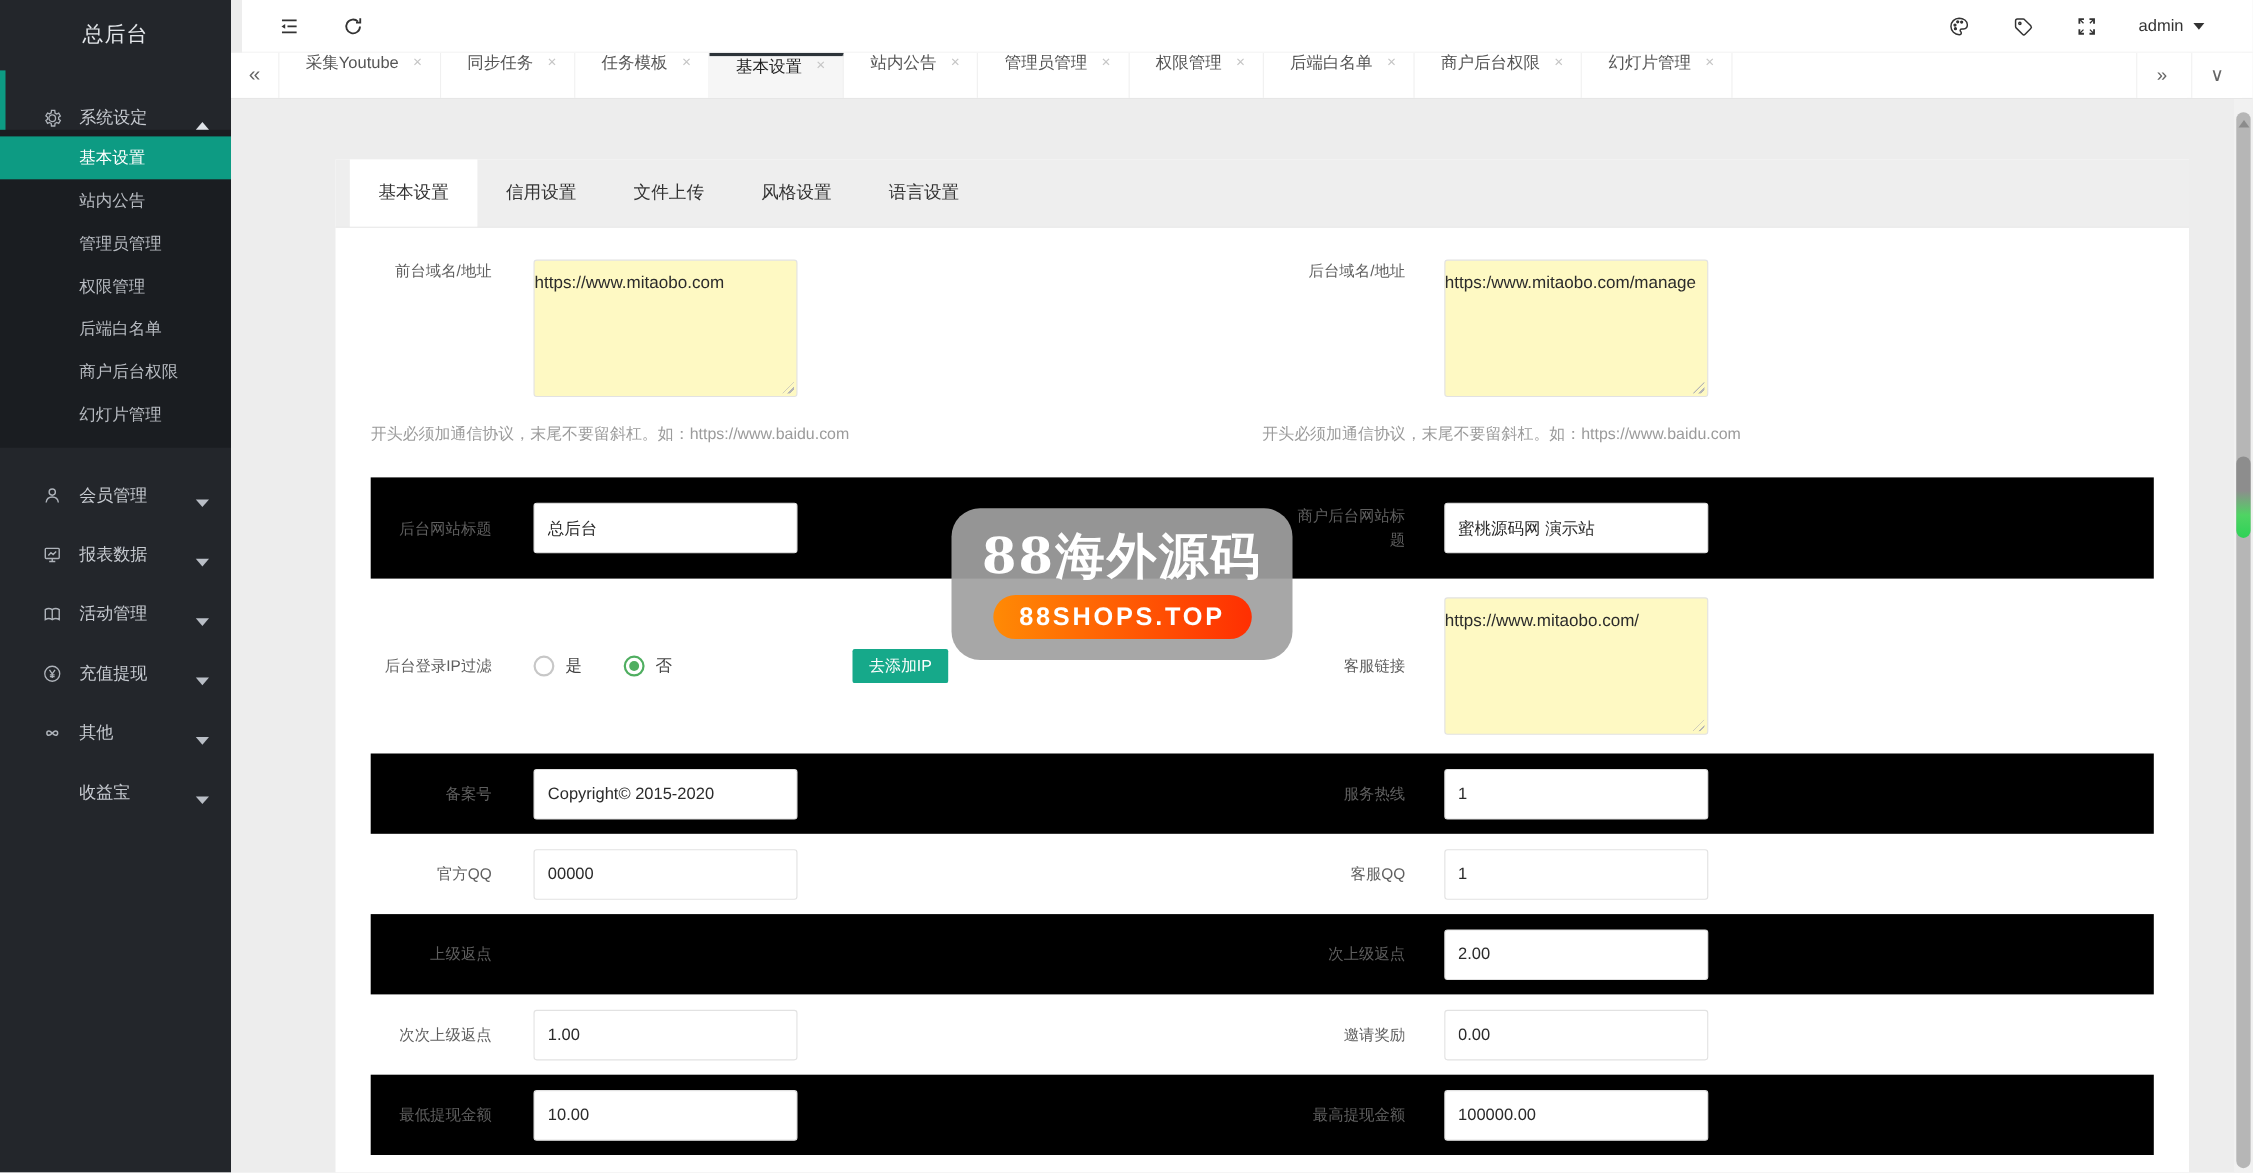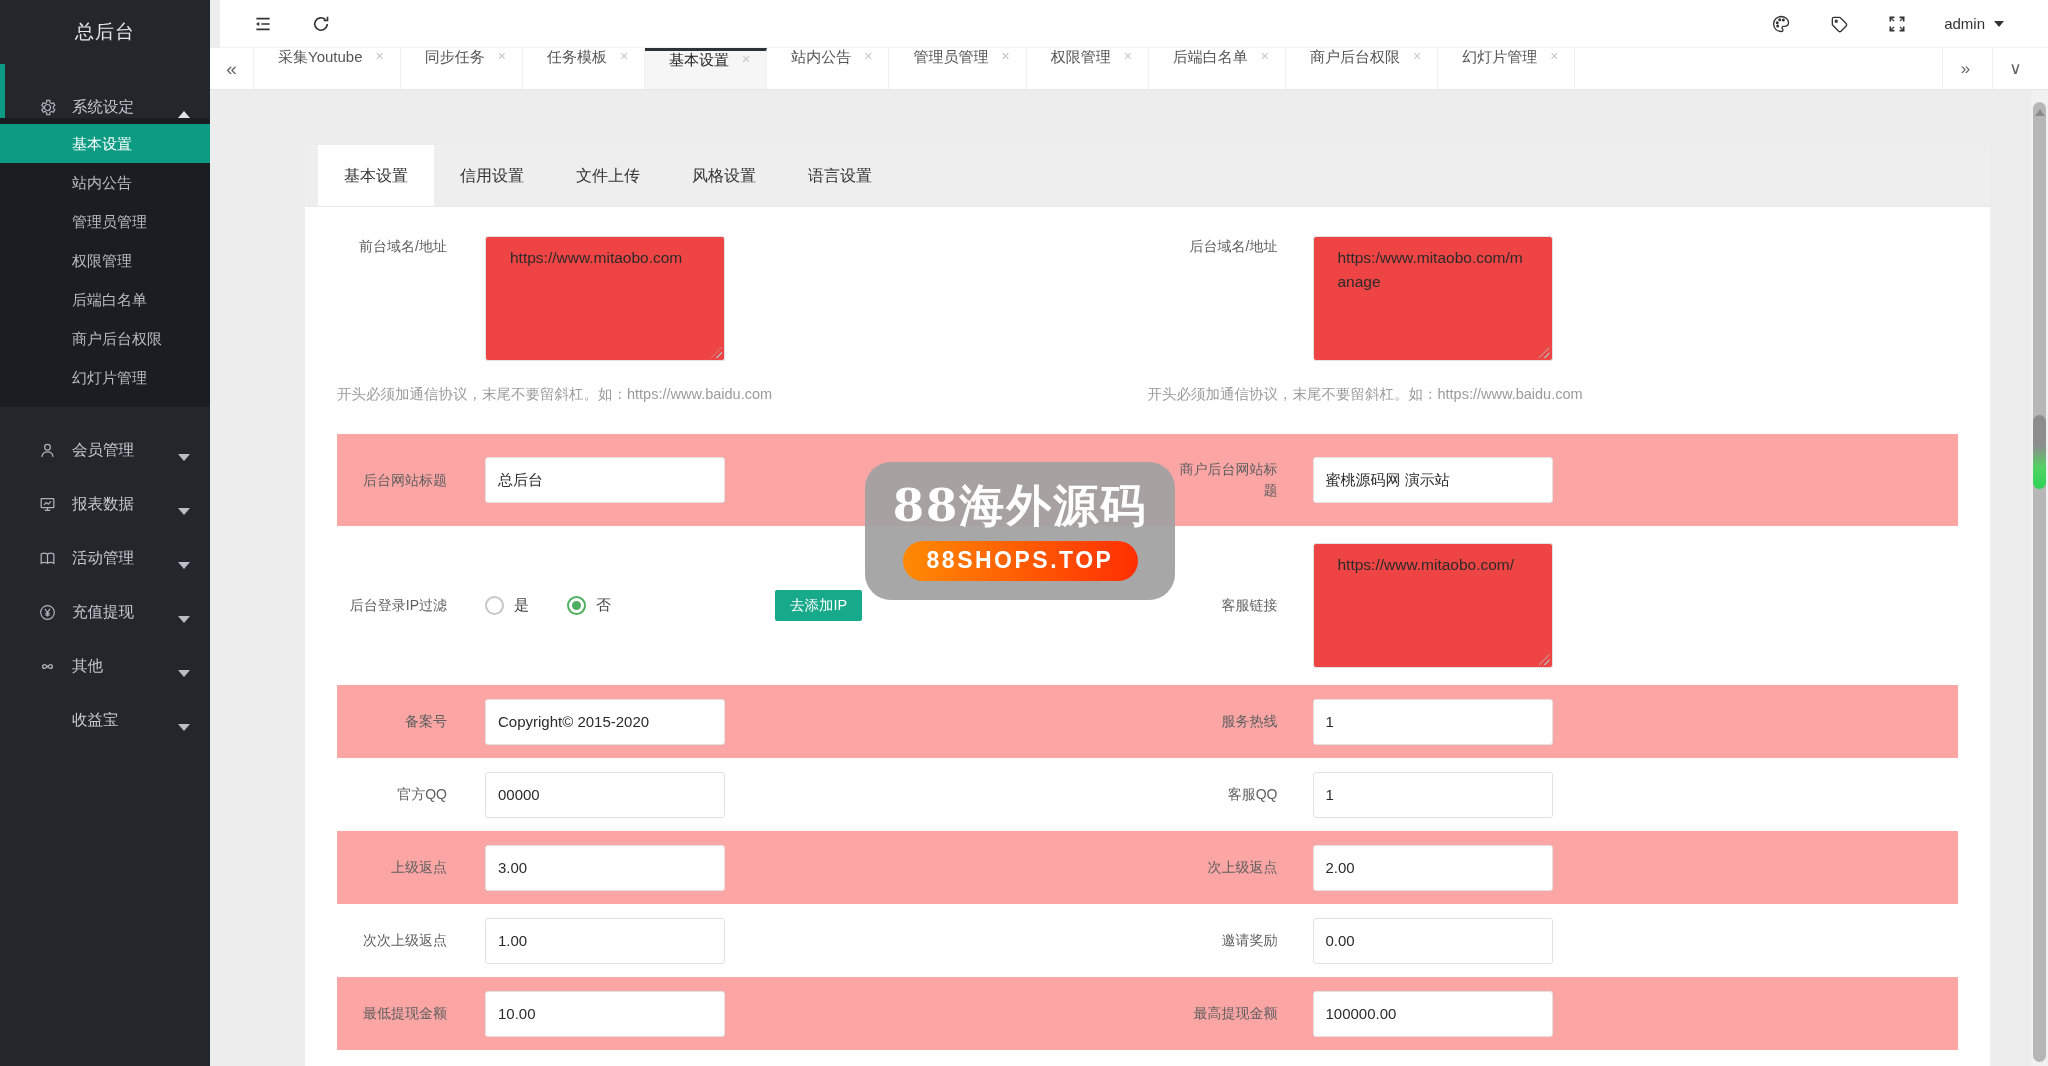--- a/index.html
+++ b/index.html
@@ -43,34 +43,34 @@
 
   
   .content { position:absolute; left:210px; top:90px; right:0; bottom:0; background:#ededed; overflow:hidden; }
   .card { position:absolute; left:95px; right:58px; top:55px; bottom:-40px; background:#fff; }
   .card-tabs { height:62px; background:#eeeeee; border-bottom:1px solid #e9e9e9; display:flex; padding-left:13px; }
   .card-tab { padding:0 26px; line-height:62px; font-size:16px; color:#333; cursor:pointer; }
   .card-tab.active { background:#fff; }
 
   .form { padding:22px 32px 0; }
   .form-row { display:flex; }
-  .form-row.stripe { background:#fca5a5; }
+  .form-row.stripe { background:#000000; }
   .form-row.v-domains { padding:7px 0 30px; }
   .form-row.v-titles { height:92px; }
   .form-row.v-ip { height:159px; }
   .form-row.v-def { height:73px; }
   .form-half { width:50%; display:flex; align-items:center; flex-wrap:wrap; }
   .v-domains .form-half { align-items:flex-start; }
   .f-label { line-height:1.5; text-align:right; color:#5f5f5f; font-size:14px; }
   .form-half.hl .f-label { flex:0 0 148px; padding:0 38px 0 6px; }
   .form-half.hr .f-label { flex:0 0 165px; padding:0 35px 0 32px; }
   .v-domains .f-label { padding-top:12px; }
   .f-input { width:240px; height:46px; border:1px solid #e2e2e2; border-radius:3px; padding:0 12px; font-size:15px; color:#2b2b2b; background:#fff; font-family:inherit; outline:none; }
   .ta-wrap { position:relative; width:240px; height:125px; }
-  .ta-wrap textarea { width:100%; height:100%; border:1px solid #e2e2e2; border-radius:3px; padding:9px 24px; font-size:15.5px; line-height:1.55; color:#2b2b2b; resize:none; font-family:inherit; outline:none; background:#ef4444; }
+  .ta-wrap textarea { width:100%; height:100%; border:1px solid #e2e2e2; border-radius:3px; padding:9px 0; font-size:15.5px; line-height:1.55; color:#2b2b2b; resize:none; font-family:inherit; outline:none; background:#fef9c3; }
   .ta-corner { position:absolute; right:3px; bottom:3px; width:11px; height:11px; clip-path:polygon(100% 0,100% 100%,0 100%); background:repeating-linear-gradient(-45deg,transparent 0 3px,#b5b5b5 3px 4.5px); pointer-events:none; }
   .f-help { flex-basis:100%; margin-top:24px; font-size:14.5px; color:#9b9b9b; }
   .radio-group { display:flex; align-items:center; }
   .radio-opt { display:flex; align-items:center; margin-right:38px; cursor:pointer; }
   .radio-circ { width:19px; height:19px; border-radius:50%; border:2px solid #c7c7c7; background:#fff; display:flex; align-items:center; justify-content:center; margin-right:10px; }
   .radio-opt.checked .radio-circ { border-color:var(--radio); }
   .radio-dot { width:9px; height:9px; border-radius:50%; background:var(--radio); }
   .radio-lb { font-size:15px; color:#444; }
   .btn-addip { margin-left:126px; height:31px; padding:0 15px; background:var(--btn); color:#fff; font-size:14.5px; border:none; border-radius:2px; cursor:pointer; font-family:inherit; }
 
@@ -330,21 +330,20 @@
             <input class="f-input" type="text" value="00000" style="">
           </div>
           <div class="form-half hr">
             <div class="f-label">客服QQ</div>
             <input class="f-input" type="text" value="1" style="">
           </div>
         </div>
         <div class="form-row stripe v-def">
           <div class="form-half hl">
             <div class="f-label">上级返点</div>
-            <input class="f-input" type="text" value="3.00" style="">
           </div>
           <div class="form-half hr">
             <div class="f-label">次上级返点</div>
             <input class="f-input" type="text" value="2.00" style="">
           </div>
         </div>
         <div class="form-row v-def">
           <div class="form-half hl">
             <div class="f-label">次次上级返点</div>
             <input class="f-input" type="text" value="1.00" style="">

